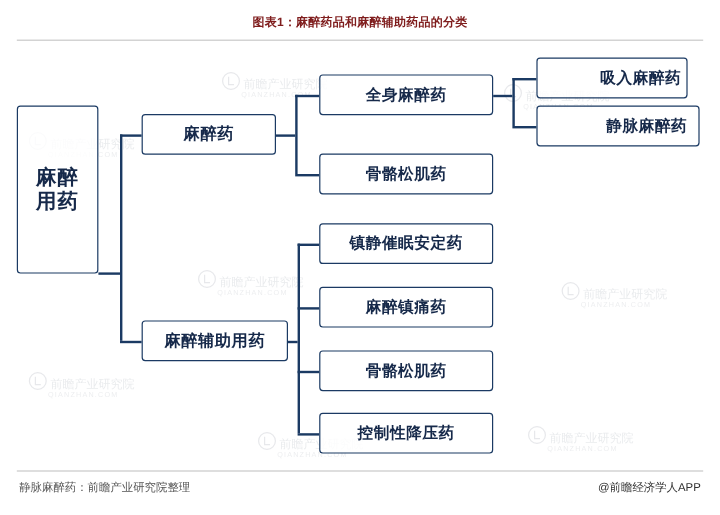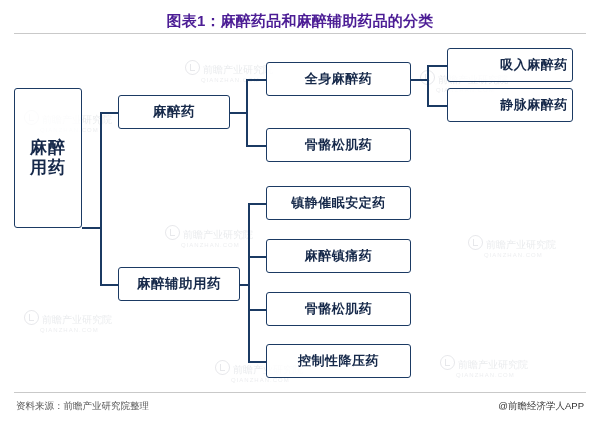--- a/index.html
+++ b/index.html
@@ -19,23 +19,23 @@
     width: 600px;
     height: 429px;
     background: #ffffff;
   }
   .title {
     position: absolute;
     top: 12px;
     left: 0;
     width: 600px;
     text-align: center;
-    font-size: 15px;
+    font-size: 10px;
     font-weight: bold;
-    color: #4c1d95;
+    color: #7f1d1d;
     letter-spacing: 0.2px;
   }
   .divider {
     position: absolute;
     left: 14px;
     width: 572px;
     height: 1px;
     background: #c9c9c9;
   }
   .divider.top { top: 33px; }
@@ -171,27 +171,27 @@
   <div class="node lvl2" style="left:118px; top:95px; width:112px; height:34px;">麻醉药</div>
 
   <div class="node lvl3" style="left:266px; top:62px; width:145px; height:34px;">全身麻醉药</div>
 
   <div class="node lvl2" style="left:118px; top:267px; width:122px; height:34px;">麻醉辅助用药</div>
 
   <div class="node lvl3" style="left:266px; top:128px; width:145px; height:34px;">骨骼松肌药</div>
 
   <div class="node lvl4" style="left:447px; top:48px; width:126px; height:34px;">吸入麻醉药</div>
 
-  <div class="node lvl4" style="left:447px; top:88px; width:126px; height:34px;">静脉麻醉药</div>
+  <div class="node lvl4" style="left:447px; top:88px; width:136px; height:34px;">静脉麻醉药</div>
 
   <div class="node lvl3" style="left:266px; top:239px; width:145px; height:34px;">麻醉镇痛药</div>
 
   <div class="node lvl3" style="left:266px; top:186px; width:145px; height:34px;">镇静催眠安定药</div>
 
   <div class="node lvl3" style="left:266px; top:292px; width:145px; height:34px;">骨骼松肌药</div>
 
   <div class="node lvl3" style="left:266px; top:344px; width:145px; height:34px;">控制性降压药</div>
 
   <div class="divider bottom"></div>
-  <div class="source">资料来源：前瞻产业研究院整理</div>
+  <div class="source">静脉麻醉药：前瞻产业研究院整理</div>
   <div class="brand">@前瞻经济学人APP</div>
 
 </div>
 
 </body></html>

